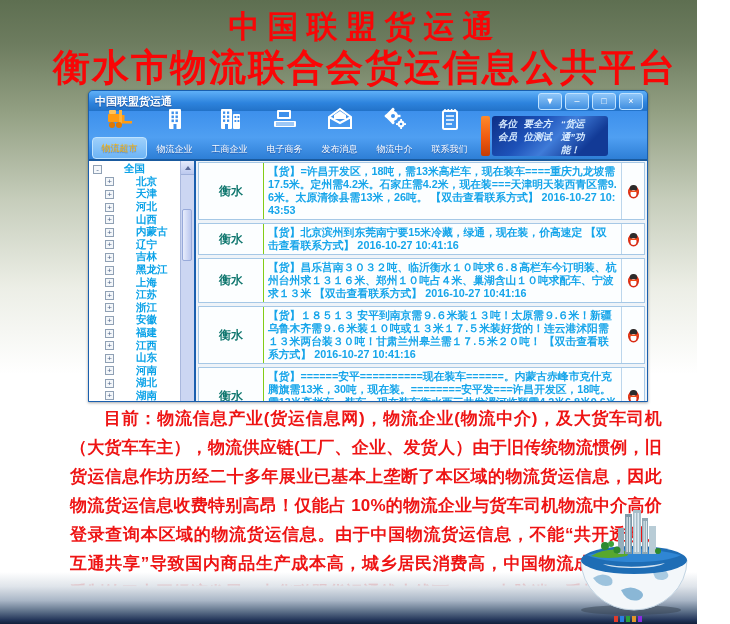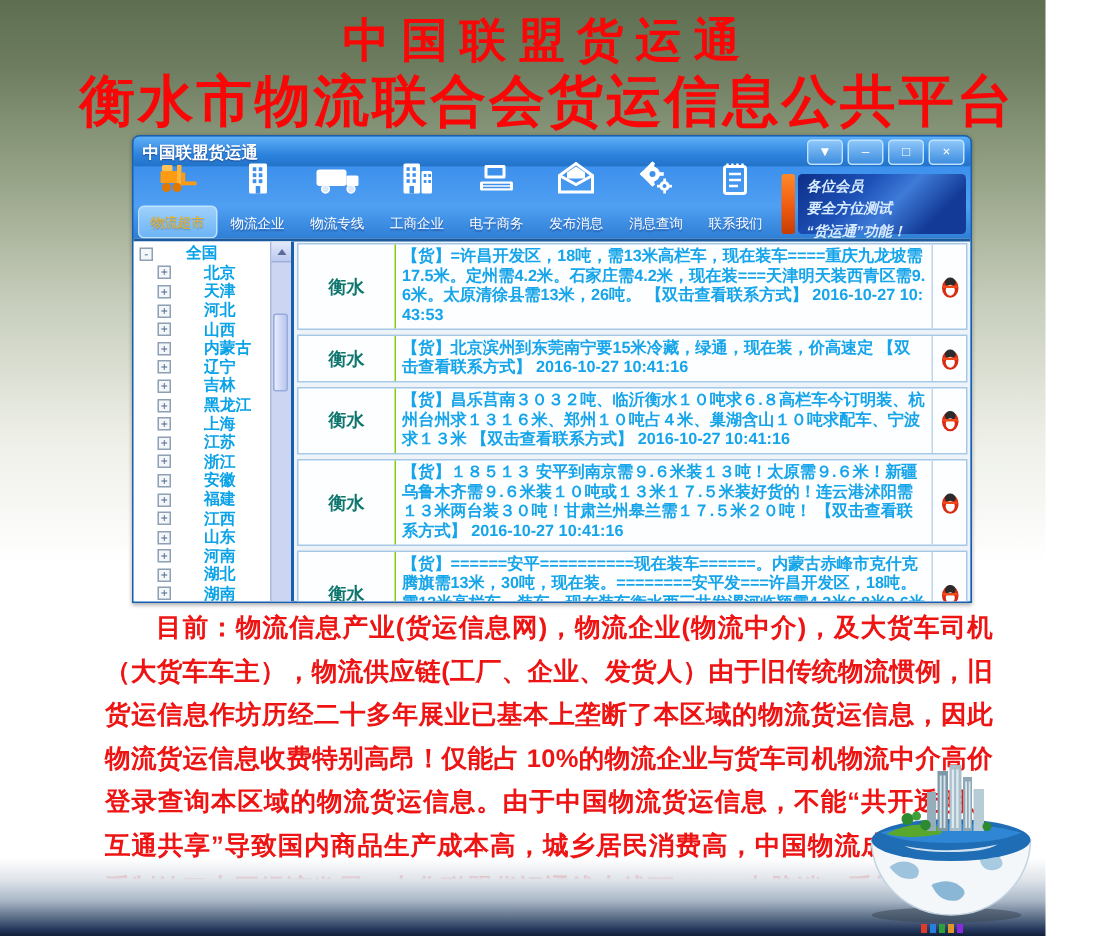--- a/index.html
+++ b/index.html
@@ -28,21 +28,21 @@
   .titem .ico{height:26px;display:flex;align-items:center;justify-content:center;}
   .titem .lbl{color:#ffffff;font-size:9px;white-space:nowrap;text-shadow:0 1px 1px rgba(0,0,80,.35);}
   .titem.active{background:linear-gradient(180deg,#9ed0fb,#6db4f5);border:1px solid #bfe3ff;border-radius:4px;
     box-sizing:border-box;}
   .titem.active .lbl{color:#ffb400;}
   .tb-divider{width:9px;margin:3px 2px 3px 4px;border-radius:2px;
     background:linear-gradient(180deg,#ff8a2a,#ef5a10 55%,#c63c05);}
   .tb-banner{width:116px;margin:3px 3px 3px 0;border-radius:3px;
     background:linear-gradient(135deg,#0d2f86 0%,#1d51b8 35%,#3f7bd8 55%,#123a96 80%);
     color:#d8ecff;font-size:9.5px;font-style:italic;font-weight:bold;
-    display:flex;flex-direction:column;padding:2px 6px;gap:2px;box-sizing:border-box;}
+    display:flex;flex-direction:row;padding:2px 6px;gap:2px;box-sizing:border-box;}
   
   .content{position:absolute;top:68px;bottom:0;left:0;right:0;display:flex;
     border-top:2px solid #1a5a9e;background:#eef3f8;}
   .treepanel{position:relative;width:107px;background:#ffffff;border-right:2px solid #1a5fae;
     box-sizing:border-box;overflow:hidden;}
   .tree{padding:2px 0 0 4px;}
   .tnode{display:flex;align-items:center;gap:3px;height:12.6px;}
   .tnode .tog{width:9px;height:9px;border:1px solid #8fa0b4;background:#f4f7fa;color:#51678a;
     font-size:8px;line-height:7px;text-align:center;box-sizing:border-box;flex:0 0 auto;}
   .tnode .tlabel{color:#0aa2e8;font-size:10.5px;font-weight:bold;white-space:nowrap;margin-left:19px;}
@@ -122,31 +122,20 @@
                 <rect x="11.5" y="8.5" width="2.4" height="2.6"></rect>
               <rect x="7.5" y="12.5" width="2.4" height="2.6"></rect>
                 <rect x="11.5" y="12.5" width="2.4" height="2.6"></rect>
               <rect x="9.5" y="17" width="3" height="5"></rect>
             </g>
           </svg>
         </span>
         <span class="lbl">物流企业</span>
       </div>
 
-      <div class="titem">
-        <span class="ico">
-          <svg width="32" height="22" viewBox="0 0 32 22">
-            <rect x="2" y="4" width="20" height="11" rx="2" fill="#ffffff"></rect>
-            <rect x="22" y="8" width="8" height="7" rx="1" fill="#ffffff"></rect>
-            <circle cx="8" cy="17" r="2.6" fill="#dce9f8" stroke="#ffffff"></circle>
-            <circle cx="25" cy="17" r="2.6" fill="#dce9f8" stroke="#ffffff"></circle>
-          </svg>
-        </span>
-        <span class="lbl">物流专线</span>
-      </div>
 
       <div class="titem">
         <span class="ico">
           <svg width="26" height="24" viewBox="0 0 26 24">
             <rect x="4" y="2" width="11" height="20" rx="1" fill="#ffffff"></rect>
             <rect x="16" y="7" width="7" height="15" rx="1" fill="#ffffff"></rect>
             <g fill="#3d90ec">
               <rect x="6" y="4.5" width="2.2" height="2.4"></rect>
                 <rect x="10" y="4.5" width="2.2" height="2.4"></rect>
               <rect x="6" y="8.5" width="2.2" height="2.4"></rect>
@@ -201,21 +190,21 @@
               <rect x="5" y="3" width="2.4" height="12" transform="rotate(45 11 9)"></rect>
               <rect x="5" y="3" width="2.4" height="12" transform="rotate(-45 11 9)"></rect>
               <circle cx="19" cy="17" r="3.4"></circle>
               <rect x="18.2" y="12" width="1.8" height="10"></rect>
               <rect x="14" y="16.2" width="10" height="1.8"></rect>
             </g>
             <circle cx="11" cy="9" r="2" fill="#3d90ec"></circle>
             <circle cx="19" cy="17" r="1.3" fill="#3d90ec"></circle>
           </svg>
         </span>
-        <span class="lbl">消息查询</span>
+        <span class="lbl">物流中介</span>
       </div>
 
       <div class="titem">
         <span class="ico">
           <svg width="22" height="24" viewBox="0 0 22 24">
             <rect x="4" y="4" width="14" height="18" rx="1.5" fill="none" stroke="#ffffff" stroke-width="2"></rect>
             <g stroke="#ffffff" stroke-width="1.6">
               <line x1="7" y1="9" x2="15" y2="9"></line>
                 <line x1="7" y1="13" x2="15" y2="13"></line>
                 <line x1="7" y1="17" x2="13" y2="17"></line>

